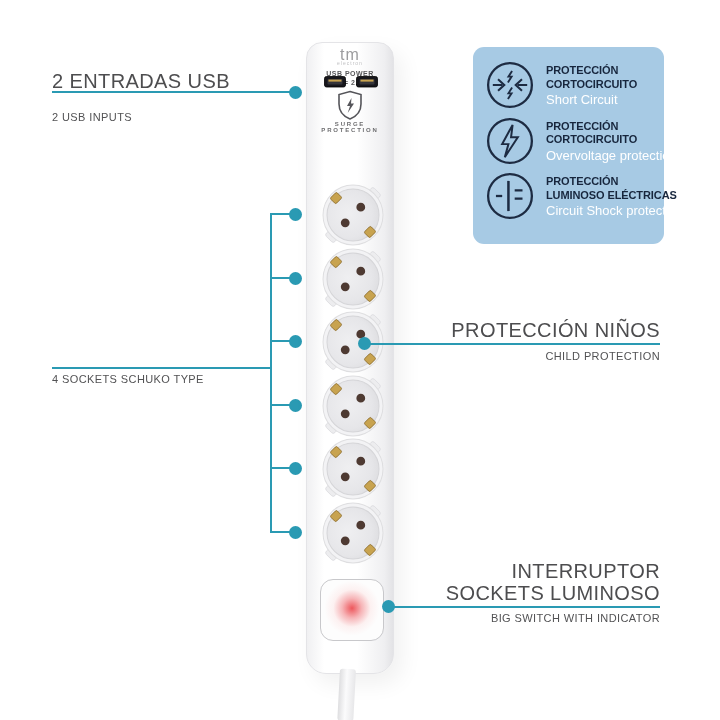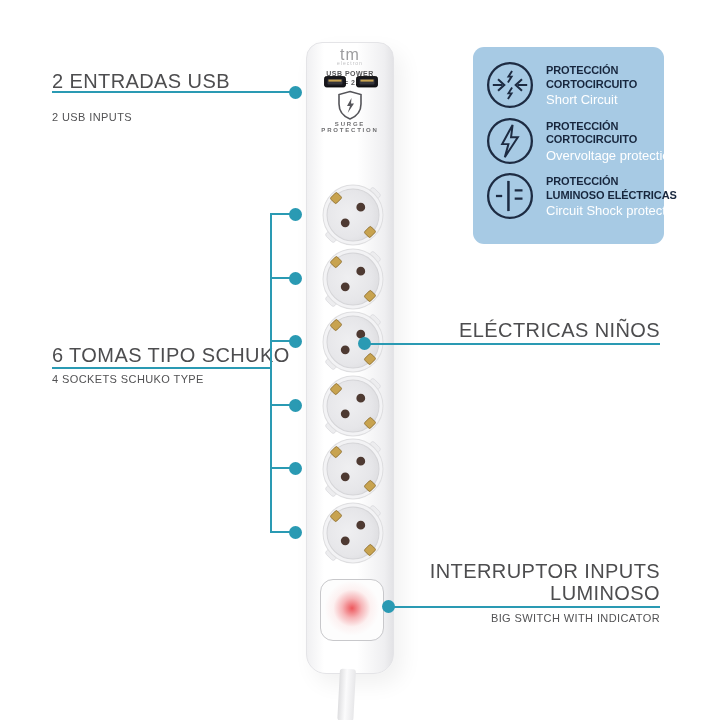--- a/index.html
+++ b/index.html
@@ -60,21 +60,20 @@
 </head>
 <body>
 
 <div class="stage">
 
   <div class="c-title" style="left:52px;top:70px;">2 ENTRADAS USB</div>
   <div class="c-line" style="left:52px;top:91px;width:238px;"></div>
   <div class="c-dot" style="left:289px;top:86px;"></div>
   <div class="c-sub" style="left:52px;top:111px;">2 USB INPUTS</div>
 
-  <div class="c-title" style="left:52px;top:344px;">6 TOMAS TIPO SCHUKO</div>
   <div class="c-line" style="left:52px;top:367px;width:220px;"></div>
   <div class="c-sub" style="left:52px;top:373px;">4 SOCKETS SCHUKO TYPE</div>
   <div class="c-vline" style="left:270px;top:214px;height:319px;"></div>
   <div id="socket-branches">
       <div class="c-line" style="left: 270px; top: 213px; width: 21px;"></div>
       <div class="c-dot" style="left: 289px; top: 208px;"></div>
       <div class="c-line" style="left: 270px; top: 277px; width: 21px;"></div>
       <div class="c-dot" style="left: 289px; top: 272px;"></div>
       <div class="c-line" style="left: 270px; top: 340px; width: 21px;"></div>
       <div class="c-dot" style="left: 289px; top: 335px;"></div>
@@ -191,20 +190,21 @@
         <div class="info-title">PROTECCIÓN</div>
         <div class="info-title">LUMINOSO ELÉCTRICAS</div>
         <div class="info-sub">Circuit Shock protection</div>
       </div>
     </div>
 
   </div>
 
   <div class="c-dot" style="left:358px;top:337px;"></div>
   <div class="c-line" style="left:365px;top:343px;width:295px;"></div>
-  <div class="c-title right-al" style="left:360px;top:319px;width:300px;">ELÉCTRICAS NIÑOS</div>
+  <div class="c-title right-al" style="left:360px;top:319px;width:300px;">PROTECCIÓN NIÑOS</div>
+  <div class="c-sub right-al" style="left:360px;top:350px;width:300px;">CHILD PROTECTION</div>
 
   <div class="c-dot" style="left:382px;top:600px;"></div>
   <div class="c-line" style="left:389px;top:606px;width:271px;"></div>
-  <div class="c-title right-al" style="left:420px;top:560px;width:240px;line-height:22px;">INTERRUPTOR INPUTS LUMINOSO</div>
+  <div class="c-title right-al" style="left:420px;top:560px;width:240px;line-height:22px;">INTERRUPTOR SOCKETS LUMINOSO</div>
   <div class="c-sub right-al" style="left:420px;top:612px;width:240px;">BIG SWITCH WITH INDICATOR</div>
 
 </div>
 
 </body></html>

